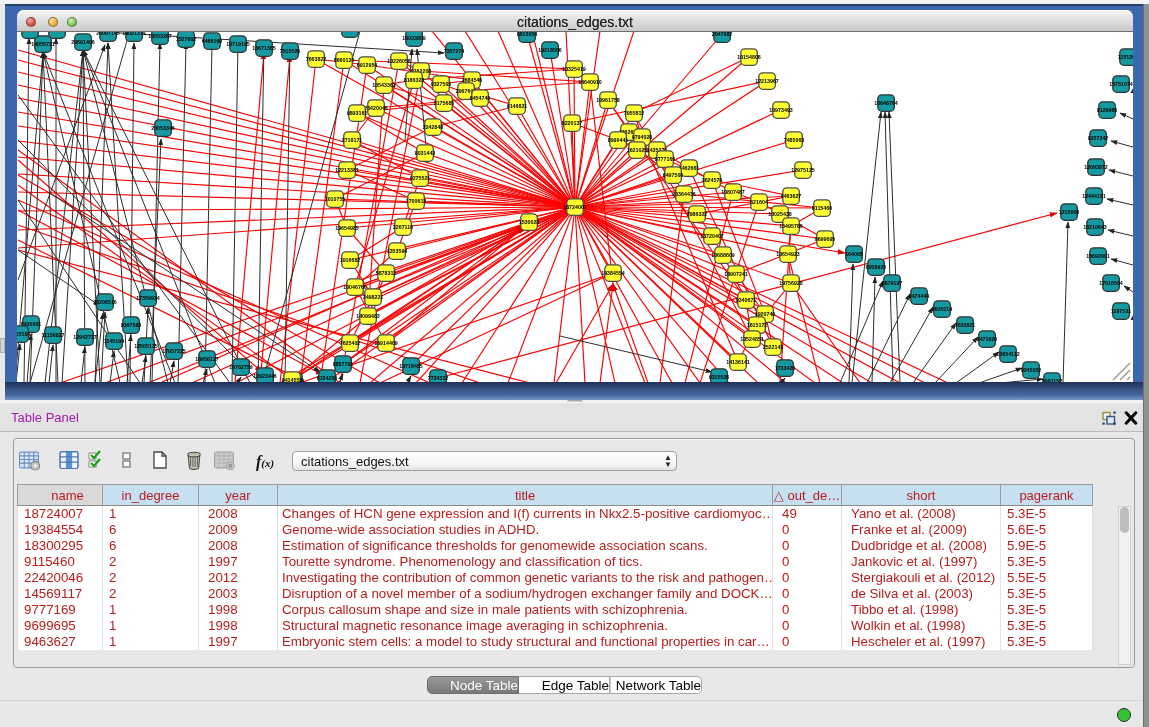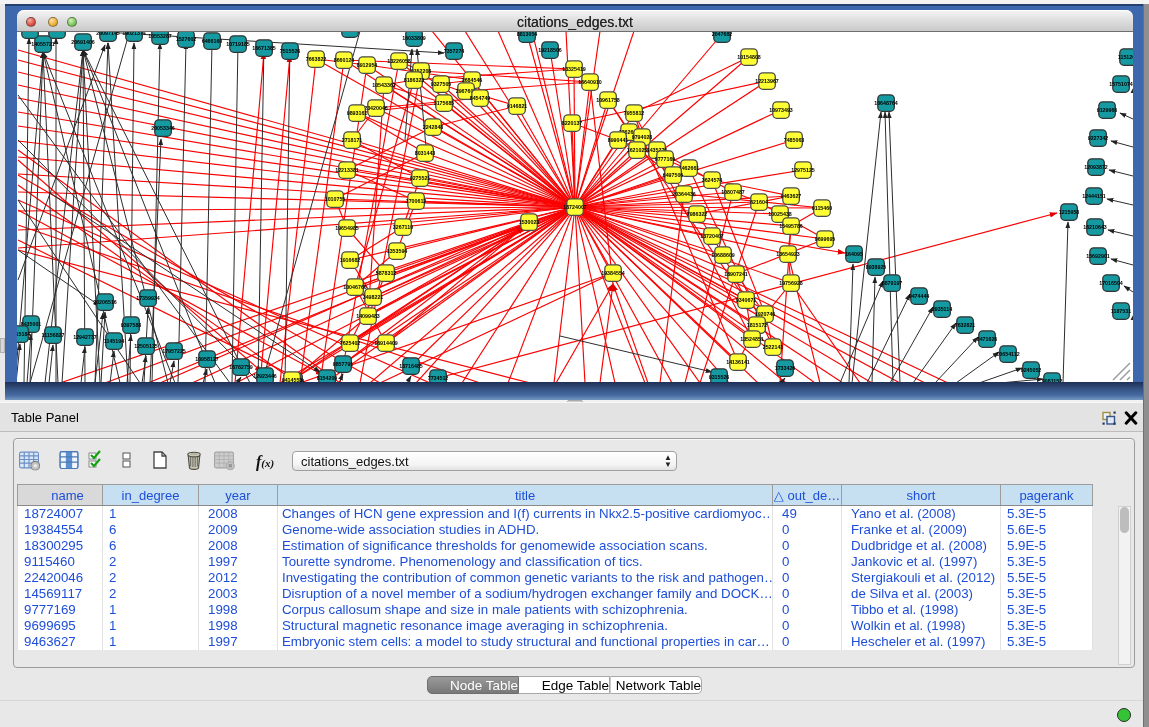--- a/index.html
+++ b/index.html
@@ -17,33 +17,33 @@
 #titlebar {left:17px;top:10px;width:1116px;height:22px;
   background:linear-gradient(#f6f6f6,#dcdcdc 55%,#c9c9c9);
   border-radius:7px 7px 0 0;border-bottom:1px solid #6f6f6f;
   box-shadow:inset 0 1px 0 #fff}
 #title {left:0;top:3.5px;width:1116px;text-align:center;font-size:14px;color:#222;text-shadow:0 0 0.5px #444}
 .tl {width:10px;height:10px;border-radius:50%;top:6.5px;position:absolute;border:0.5px solid rgba(60,60,60,.55)}
 #canvas {left:17px;top:32px;width:1116px;height:350px;background:#fff;overflow:hidden}
 
 #tpbar {left:0;top:402px;width:1149px;height:30px;background:#e3e3e3;
   border-top:1px solid #f6f6f6;border-bottom:1px solid #bcbcbc}
-#tpbar span {position:absolute;left:11px;top:7px;font-size:13px;color:#000000}
+#tpbar span {position:absolute;left:11px;top:7px;font-size:13px;color:#a21caf}
 #panelbg {left:0;top:433px;width:1143px;height:294px;background:#e8e8e8}
 #container {left:13px;top:438px;width:1122px;height:230px;background:#e8e8e8;
   border:1px solid #9c9c9c;border-radius:4px;
   box-shadow:inset 0 1px 0 #f8f8f8}
 #toolbar {left:17px;top:450px;height:24px}
 #toolbar .ti {position:absolute;top:50%;transform:translate(-50%,-50%)}
 #combo {left:292px;top:451px;width:385px;height:20px;background:linear-gradient(#fff,#f4f4f4 70%,#e2e2e2);
   border:1px solid #a0a0a0;border-radius:4px;font-size:13px;color:#111;
   padding:2px 0 0 8px}
 #comboarr {left:664px;top:454px;font-size:8px;color:#222;line-height:7px;text-align:center}
 table#dt {position:absolute;left:17px;top:484px;width:1075px;border-collapse:collapse;
-  font-size:13.3px;color:#1d4ed8;table-layout:fixed;background:#fff}
+  font-size:13.3px;color:#b91c1c;table-layout:fixed;background:#fff}
 #dt th {height:21px;font-weight:normal;font-size:13px;text-align:center;
   background:#c6e0f2;border:1px solid #9c9c9c;border-bottom:1px solid #8a8a8a;padding:0}
 #dt th.h0 {background:#d9d9d9;text-indent:15px}
 #dt td {height:16px;padding:0 0 0 4px;border-left:1px solid #e2e2e2;
   border-right:1px solid #e2e2e2;white-space:nowrap;overflow:hidden}
 #dt td.c0 {padding-left:6px}
 #dt td.c1 {padding-left:6px}
 #dt td.c2,#dt td.c4 {padding-left:9px}
 #dt td.c5 {padding-left:9px}
 #dt td.c6 {padding-left:6px}

